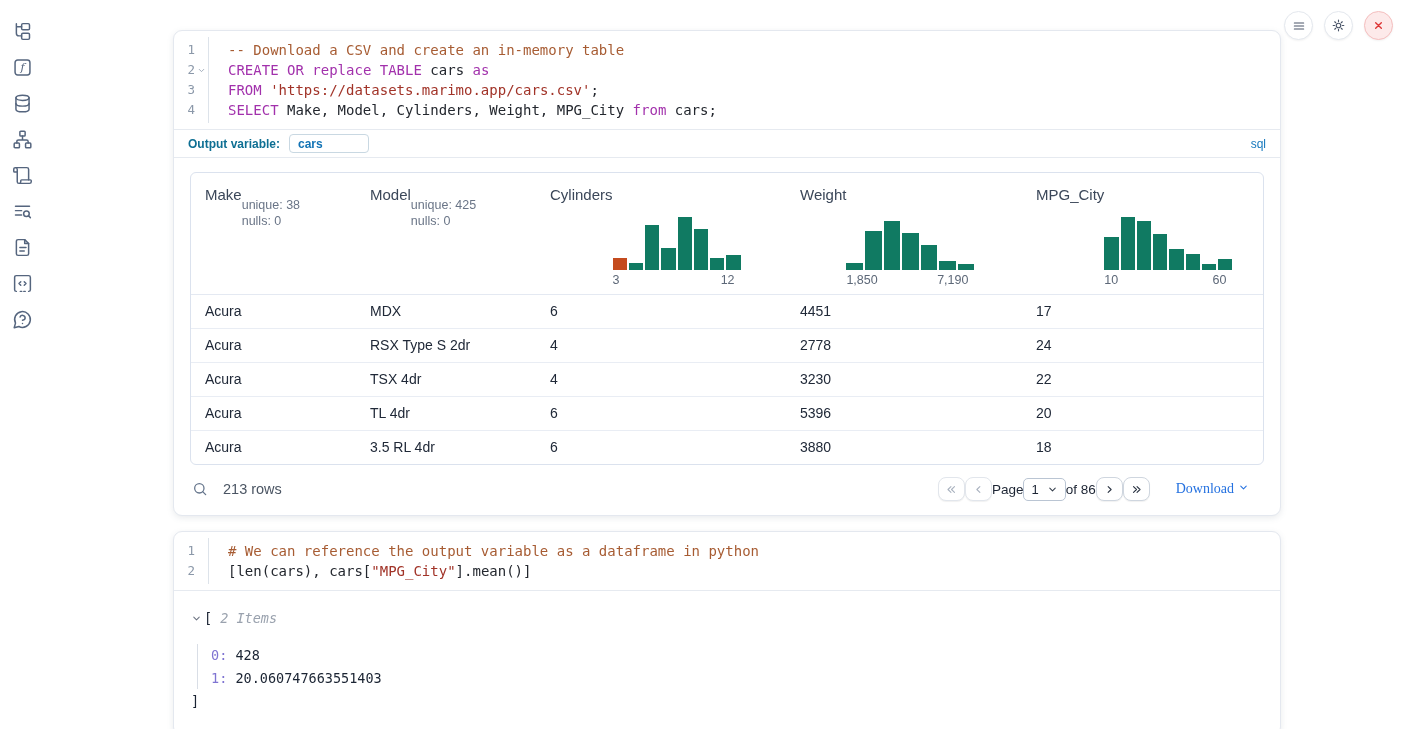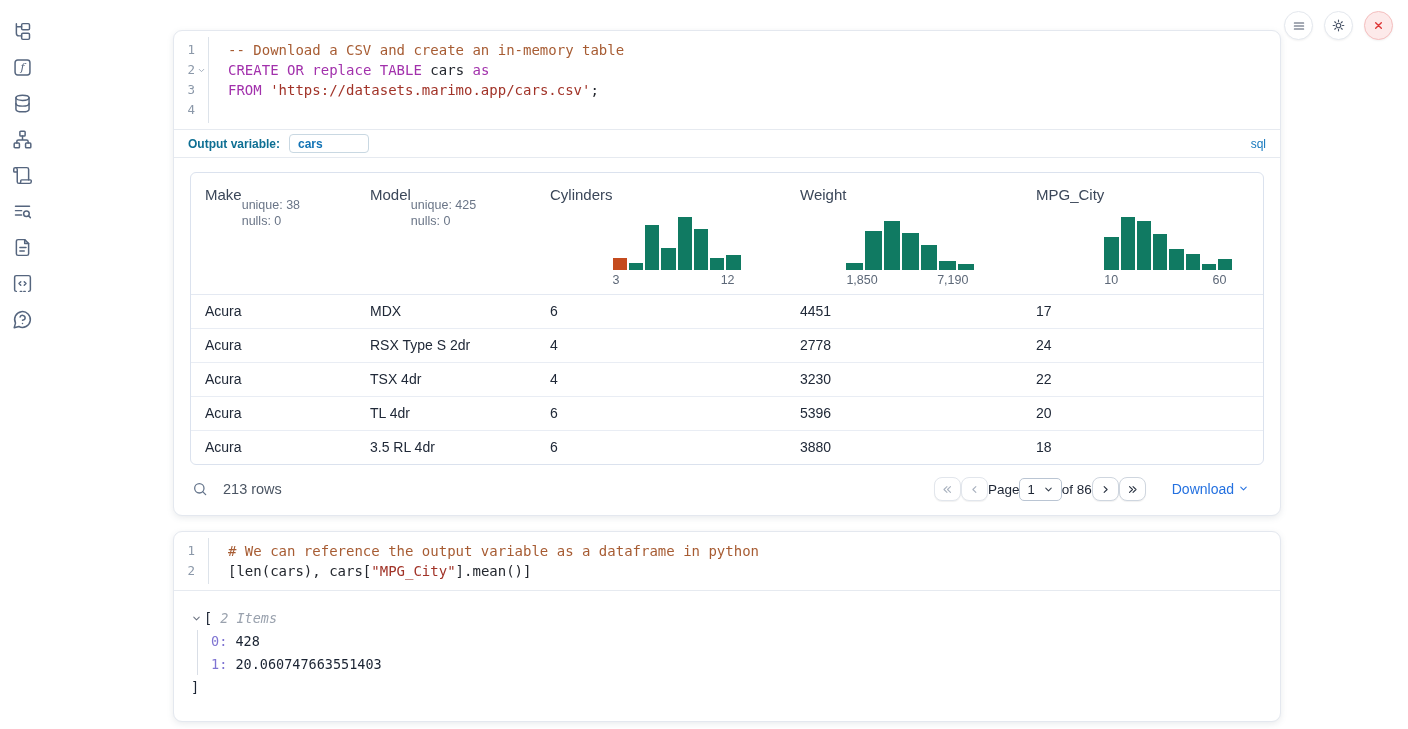--- a/index.html
+++ b/index.html
@@ -78,29 +78,29 @@
             display:flex; align-items:center; justify-content:center; cursor:pointer;
             box-shadow:0 1px 1px rgba(0,0,0,.06); }
   .pg-btn.disabled { color:#a9b2bf; border:1px solid #e2e6ec; }
   .pg-btn.enabled { color:#2a3342; border:1px solid #cfd6df; }
   .pg-label { font-size:13.5px; color:#1c2433; }
   .page-select { display:inline-flex; align-items:center; gap:8px; height:23px;
                  padding:0 7px; border:1px solid #bac5d3; border-radius:5px;
                  font-size:13px; color:#1c2433; cursor:pointer; }
   .page-select .caret { display:flex; color:#333c4a; }
   .download { margin-left:26px; margin-right:13px; display:flex; align-items:center;
-              gap:4px; color:#2471e0; font-size:14px; cursor:pointer; }
+              gap:4px; color:#2471e0; font-size:14px; cursor:pointer;font-family:Liberation Serif, serif; }
 
   
   .tree { border-top:1px solid #e6eaf0; padding:17px 16px 24px 17px;
           font-family:"DejaVu Sans Mono", monospace; font-size:13.5px; color:#1b2433; }
   .tree-head { display:flex; align-items:center; line-height:20px; }
   .tree-caret { width:13px; color:#6b7280; display:flex; align-items:center; cursor:pointer; }
   .tree-items-label { color:#9aa2ae; font-style:italic; margin-left:8px; }
-  .tree-children { margin-left:6px; border-left:1px solid #d9dee6; padding-left:13px; margin-top:2px; }
+  .tree-children { margin-left:6px; border-left:1px solid #d9dee6; padding-left:13px; margin-top:16px; }
   .tree-entry { line-height:22.5px; white-space:pre; }
   .tree-key { color:#7f74d2; }
   .tree-close { line-height:20px; margin-top:2px; }
 </style>
 </head>
 <body>
 
 <aside class="sidebar" id="sidebar">
     <button class="side-btn">
       <svg viewBox="0 0 24 24" width="21" height="21" fill="none" stroke="currentColor" stroke-width="1.7" stroke-linecap="round" stroke-linejoin="round">
@@ -211,20 +211,21 @@
             <span class="num">3</span>
             <span class="fold"></span>
           </span>
           <span class="code-text"><span class="tok-kw">FROM</span><span class="tok-pl"> </span><span class="tok-str">'https://datasets.marimo.app/cars.csv'</span><span class="tok-pl">;</span></span>
         </div>
         <div class="code-line">
           <span class="gutter">
             <span class="num">4</span>
             <span class="fold"></span>
           </span>
+          <span class="code-text"><span class="tok-kw">SELECT</span><span class="tok-pl"> Make, Model, Cylinders, Weight, MPG_City </span><span class="tok-kw">from</span><span class="tok-pl"> cars;</span></span>
         </div>
       </div>
 
     <div class="outvar-bar">
       <span class="outvar-label">Output variable:</span>
       <input class="outvar-input" value="cars" style="">
       <span class="lang-badge">sql</span>
     </div>
 
     <div class="output-area">

